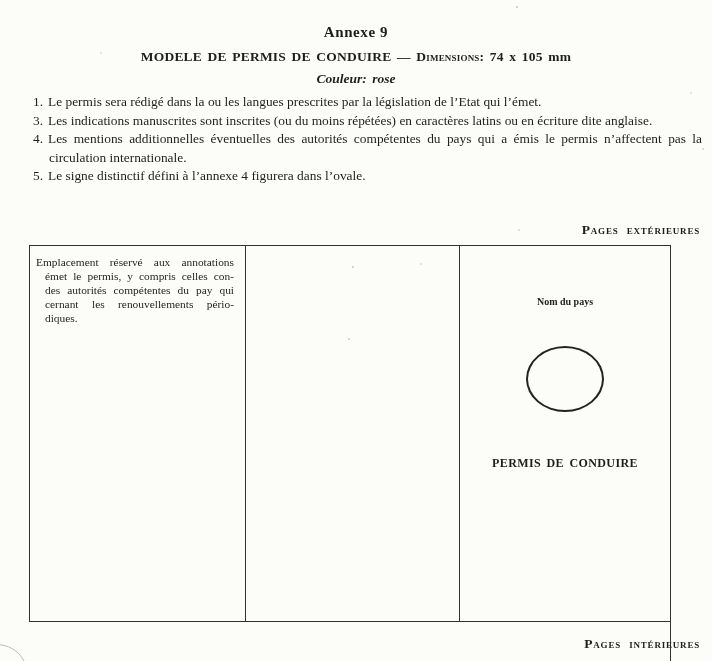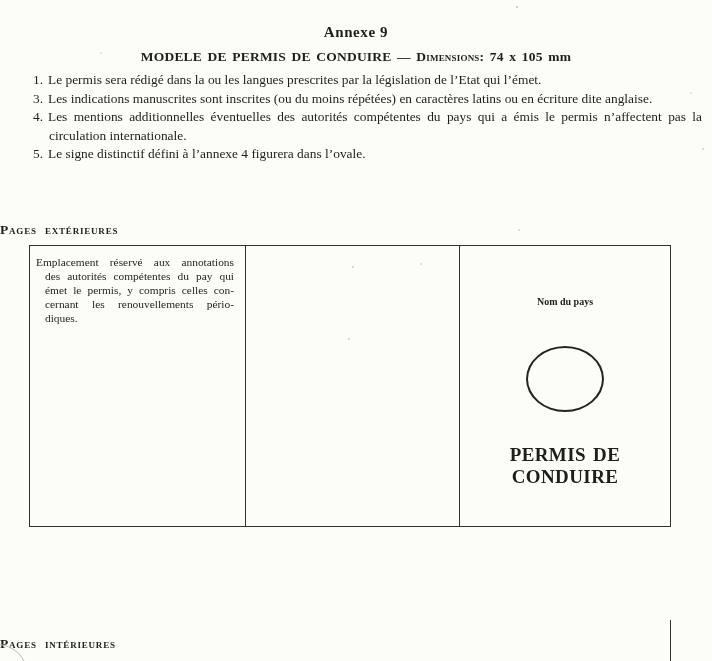--- a/index.html
+++ b/index.html
@@ -38,31 +38,31 @@
   .note-item {
     text-align: justify;
     padding-left: 16px;
     text-indent: -16px;
   }
   .note-num { display: inline-block; width: 15px; text-indent: 0; }
 
   
   .caption {
     position: absolute; left: 0; width: 700px;
-    text-align: left;
+    text-align: right;
     font-variant: small-caps; font-weight: 700;
     font-size: 13.5px; letter-spacing: 0.8px; word-spacing: 4px;
   }
   .caption-outer { top: 222px; }
   .caption-inner { top: 636px; }
 
   
   .permit-table {
     position: absolute; left: 29px; top: 245px;
-    width: 642px; height: 282px;
+    width: 642px; height: 377px;
     border: 1.5px solid #32322c;
     box-sizing: border-box;
     display: flex;
     background: transparent;
   }
   .col { box-sizing: border-box; }
   .col-left   { width: 215px; }
   .col-middle { width: 214px; border-left: 1.5px solid #32322c; }
   .col-right  { flex: 1;      border-left: 1.5px solid #32322c; }
 
@@ -78,22 +78,22 @@
   .country-label {
     margin-top: 50px; text-align: center;
     font-weight: 700; font-size: 10px;
   }
   .oval {
     width: 74px; height: 62px;
     border: 2px solid #232320; border-radius: 50%;
     margin: 39px auto 0 auto;
   }
   .permit-title {
-    margin-top: 32px; text-align: center;
-    font-weight: 700; font-size: 19px; letter-spacing: 0.4px; word-spacing: 2px;
+    margin-top: 44px; text-align: center;
+    font-weight: 700; font-size: 12px; letter-spacing: 0.4px; word-spacing: 2px;
   }
 
   
   .right-border-ext {
     position: absolute; left: 669.5px; top: 620px;
     width: 1.5px; height: 41px; background: #32322c;
   }
 
   
   .corner-curve {
@@ -114,37 +114,38 @@
       -416px 46px 0 rgba(80,80,70,0.18),
       174px 86px 0 rgba(80,80,70,0.18);
   }
 </style>
 </head>
 <body>
 
 <div class="header">
   <div class="page-title">Annexe 9</div>
   <div class="subtitle"><span>MODELE DE PERMIS DE CONDUIRE — </span><span class="sc">Dimensions:</span><span> 74 x 105 mm</span></div>
+  <div class="color-note">Couleur: rose</div>
 </div>
 
 <div class="notes">
   <div class="note-item"><span class="note-num">1.</span><span>Le permis sera rédigé dans la ou les langues prescrites par la législation de l’Etat qui l’émet.</span></div>
   <div class="note-item"><span class="note-num">3.</span><span>Les indications manuscrites sont inscrites (ou du moins répétées) en caractères latins ou en écriture dite anglaise.</span></div>
   <div class="note-item"><span class="note-num">4.</span><span>Les mentions additionnelles éventuelles des autorités compétentes du pays qui a émis le permis n’affectent pas la circulation internationale.</span></div>
   <div class="note-item"><span class="note-num">5.</span><span>Le signe distinctif défini à l’annexe 4 figurera dans l’ovale.</span></div>
 </div>
 
 <div class="caption caption-outer">Pages extérieures</div>
 
 <div class="permit-table">
   <div class="col col-left">
     <div class="annotations-text">
       <div class="cell-line">Emplacement réservé aux annotations</div>
+      <div class="cell-line ind">émet le permis, y compris celles con-</div>
       <div class="cell-line ind">des autorités compétentes du pay qui</div>
-      <div class="cell-line ind">émet le permis, y compris celles con-</div>
       <div class="cell-line ind">cernant les renouvellements pério-</div>
       <div class="cell-line ind last">diques.</div>
     </div>
   </div>
   <div class="col col-middle"></div>
   <div class="col col-right">
     <div class="country-label">Nom du pays</div>
     <div class="oval"></div>
     <div class="permit-title">PERMIS DE CONDUIRE</div>
   </div>

